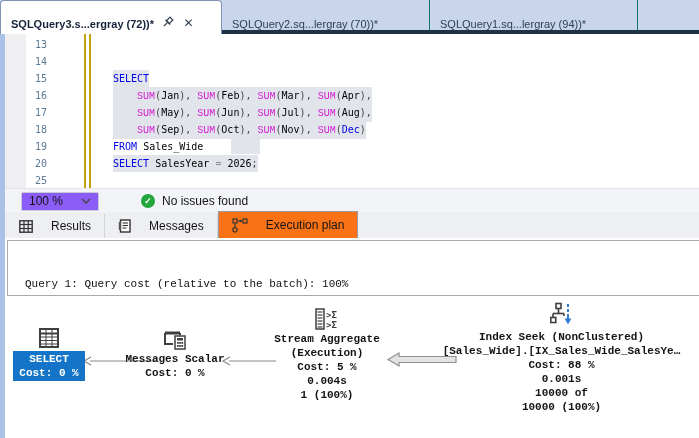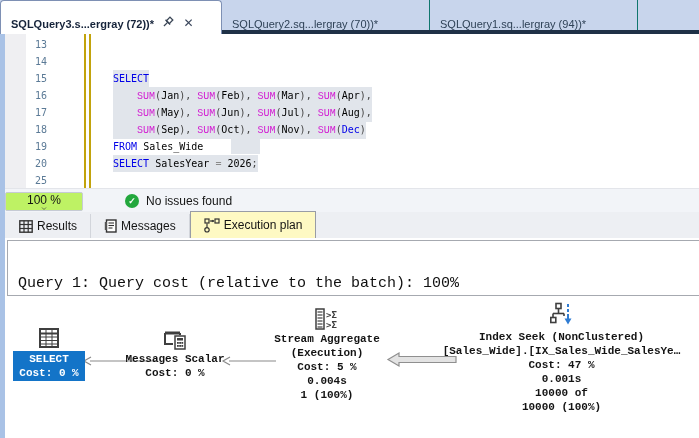--- a/index.html
+++ b/index.html
@@ -33,38 +33,38 @@
   .code-text.sel{background:var(--selection,#E1E5EB);}
   .trail-box{position:absolute;left:231px;top:1px;width:29px;height:15px;background:var(--selection,#E1E5EB);}
   .tk-kw{color:var(--keyword,#0000E8);}
   .tk-fn{color:var(--function,#D21CD2);font-family:Liberation Mono, monospace;}
   .tk-p{color:#474747;}
   .tk-op{color:#8A8A8A;}
 
   
   .editor-status{position:absolute;left:0;top:188px;width:699px;height:24px;background:#F2F4F8;
                  border-top:1px solid #E3E5EA;display:flex;align-items:center;font-size:12px;color:#141414;}
-  .zoom-box{margin-left:5px;width:78px;height:19px;background:#bef264;border:1px solid #C6CBD4;border-radius:2px;
-            display:flex;align-items:center;justify-content:space-between;padding:0 7px;box-sizing:border-box;flex-direction:column;}
+  .zoom-box{margin-left:21px;width:78px;height:19px;background:#8b5cf6;border:1px solid #C6CBD4;border-radius:2px;
+            display:flex;align-items:center;justify-content:space-between;padding:0 7px;box-sizing:border-box;}
   .health{display:flex;align-items:center;gap:7px;margin-left:42px;}
   .check-circle{width:14px;height:14px;border-radius:50%;background:var(--status-ok,#23A73D);color:#fff;
                 font-size:9px;display:flex;align-items:center;justify-content:center;font-weight:bold;}
 
   
   .results-strip{position:absolute;left:0;top:212px;width:699px;height:26px;background:#EDEFF3;
                  display:flex;align-items:flex-end;padding-left:6px;box-sizing:border-box;}
-  .rtab{height:24px;display:flex;align-items:center;gap:4px;padding:0 13px;font-size:12px;color:#141414;}
+  .rtab{height:24px;display:flex;align-items:center;gap:18px;padding:0 13px;font-size:12px;color:#141414;}
   .rtab.inactive{border-right:1px solid #D2D5DB;}
-  .rtab.active{height:26px;background:#fef9c3;border:1px solid #989CA6;border-bottom:none;z-index:2;}
+  .rtab.active{height:26px;background:#f97316;border:1px solid #989CA6;border-bottom:none;z-index:2;}
 
   
   .plan-pane{position:absolute;left:0;top:238px;width:699px;height:200px;background:#fff;
              font-family:"Liberation Mono",monospace;}
   .plan-header{position:absolute;left:7px;top:2px;right:0;height:56px;border:1px solid #A6A9B0;border-right:none;
-               box-sizing:border-box;padding:3px 0 0 10px;font-size:15px;line-height:16px;white-space:pre;
+               box-sizing:border-box;padding:3px 0 0 17px;font-size:11px;line-height:16px;white-space:pre;
                overflow:hidden;color:#101010;}
   .plan-diagram{position:absolute;left:0;top:62px;width:699px;height:138px;font-size:11px;line-height:14px;color:#141414;}
   .plan-node{position:absolute;text-align:center;}
   .node-icon{display:flex;justify-content:center;margin-bottom:2px;}
   .node-lines div{white-space:pre;font-weight:bold;}
   .node-lines.selected{display:inline-block;background:var(--node-selected,#1374C8);color:#fff;
                        padding:1px 6px;margin-top:1px;}
   .node-select{left:8px;top:28px;width:82px;}
   .node-compute-scalar{left:113px;top:30px;width:124px;}
   .node-stream-aggregate{left:255px;top:8px;width:144px;}
@@ -257,21 +257,21 @@
                 <line x1="18" y1="2" x2="18" y2="5"></line>
                 <line x1="18" y1="7" x2="18" y2="10"></line>
                 <line x1="18" y1="12" x2="18" y2="17"></line>
               </g>
               <path d="M14.5 16.5 h7 L18 22.5 Z" fill="#2F7CD3"></path>
             </svg>
           </div>
           <div class="node-lines">
             <div>Index Seek (NonClustered)</div>
             <div>[Sales_Wide].[IX_Sales_Wide_SalesYe…</div>
-            <div>Cost: 47 %</div>
+            <div>Cost: 88 %</div>
             <div>0.001s</div>
             <div>10000 of</div>
             <div>10000 (100%)</div>
           </div>
         </div>
       </div>
   </div>
 
   <div class="left-edge"></div>
 </div>

